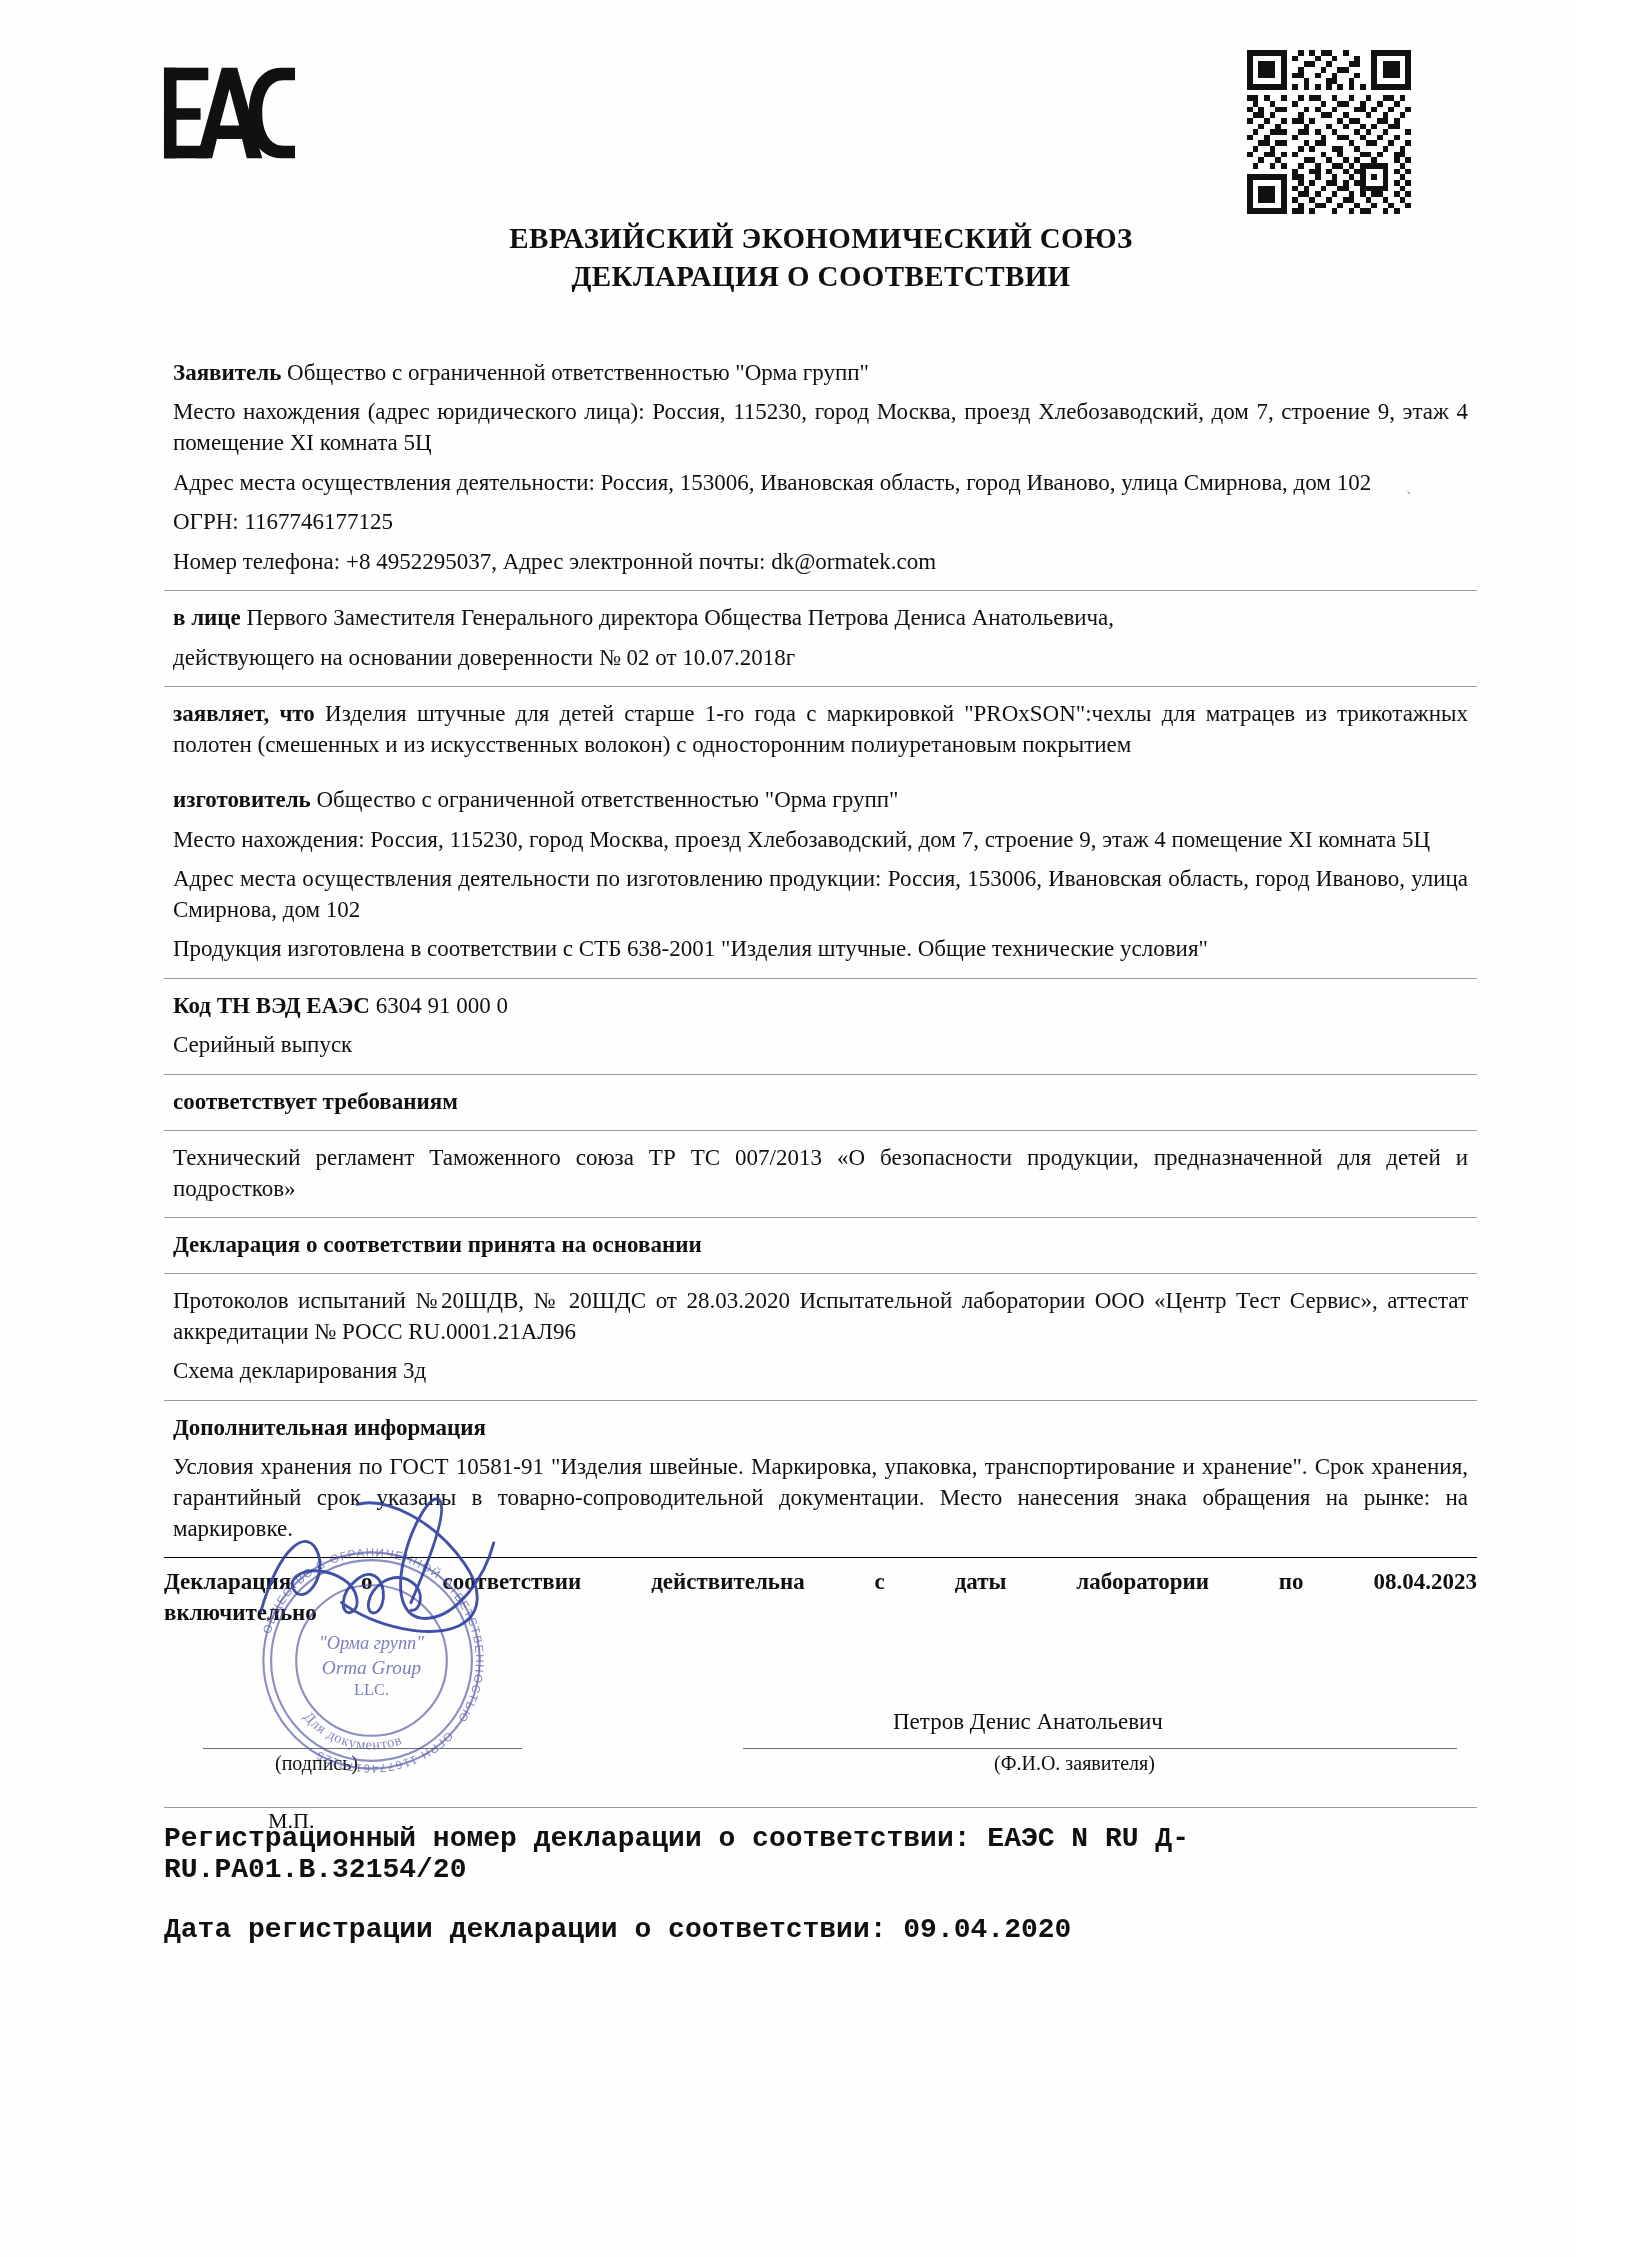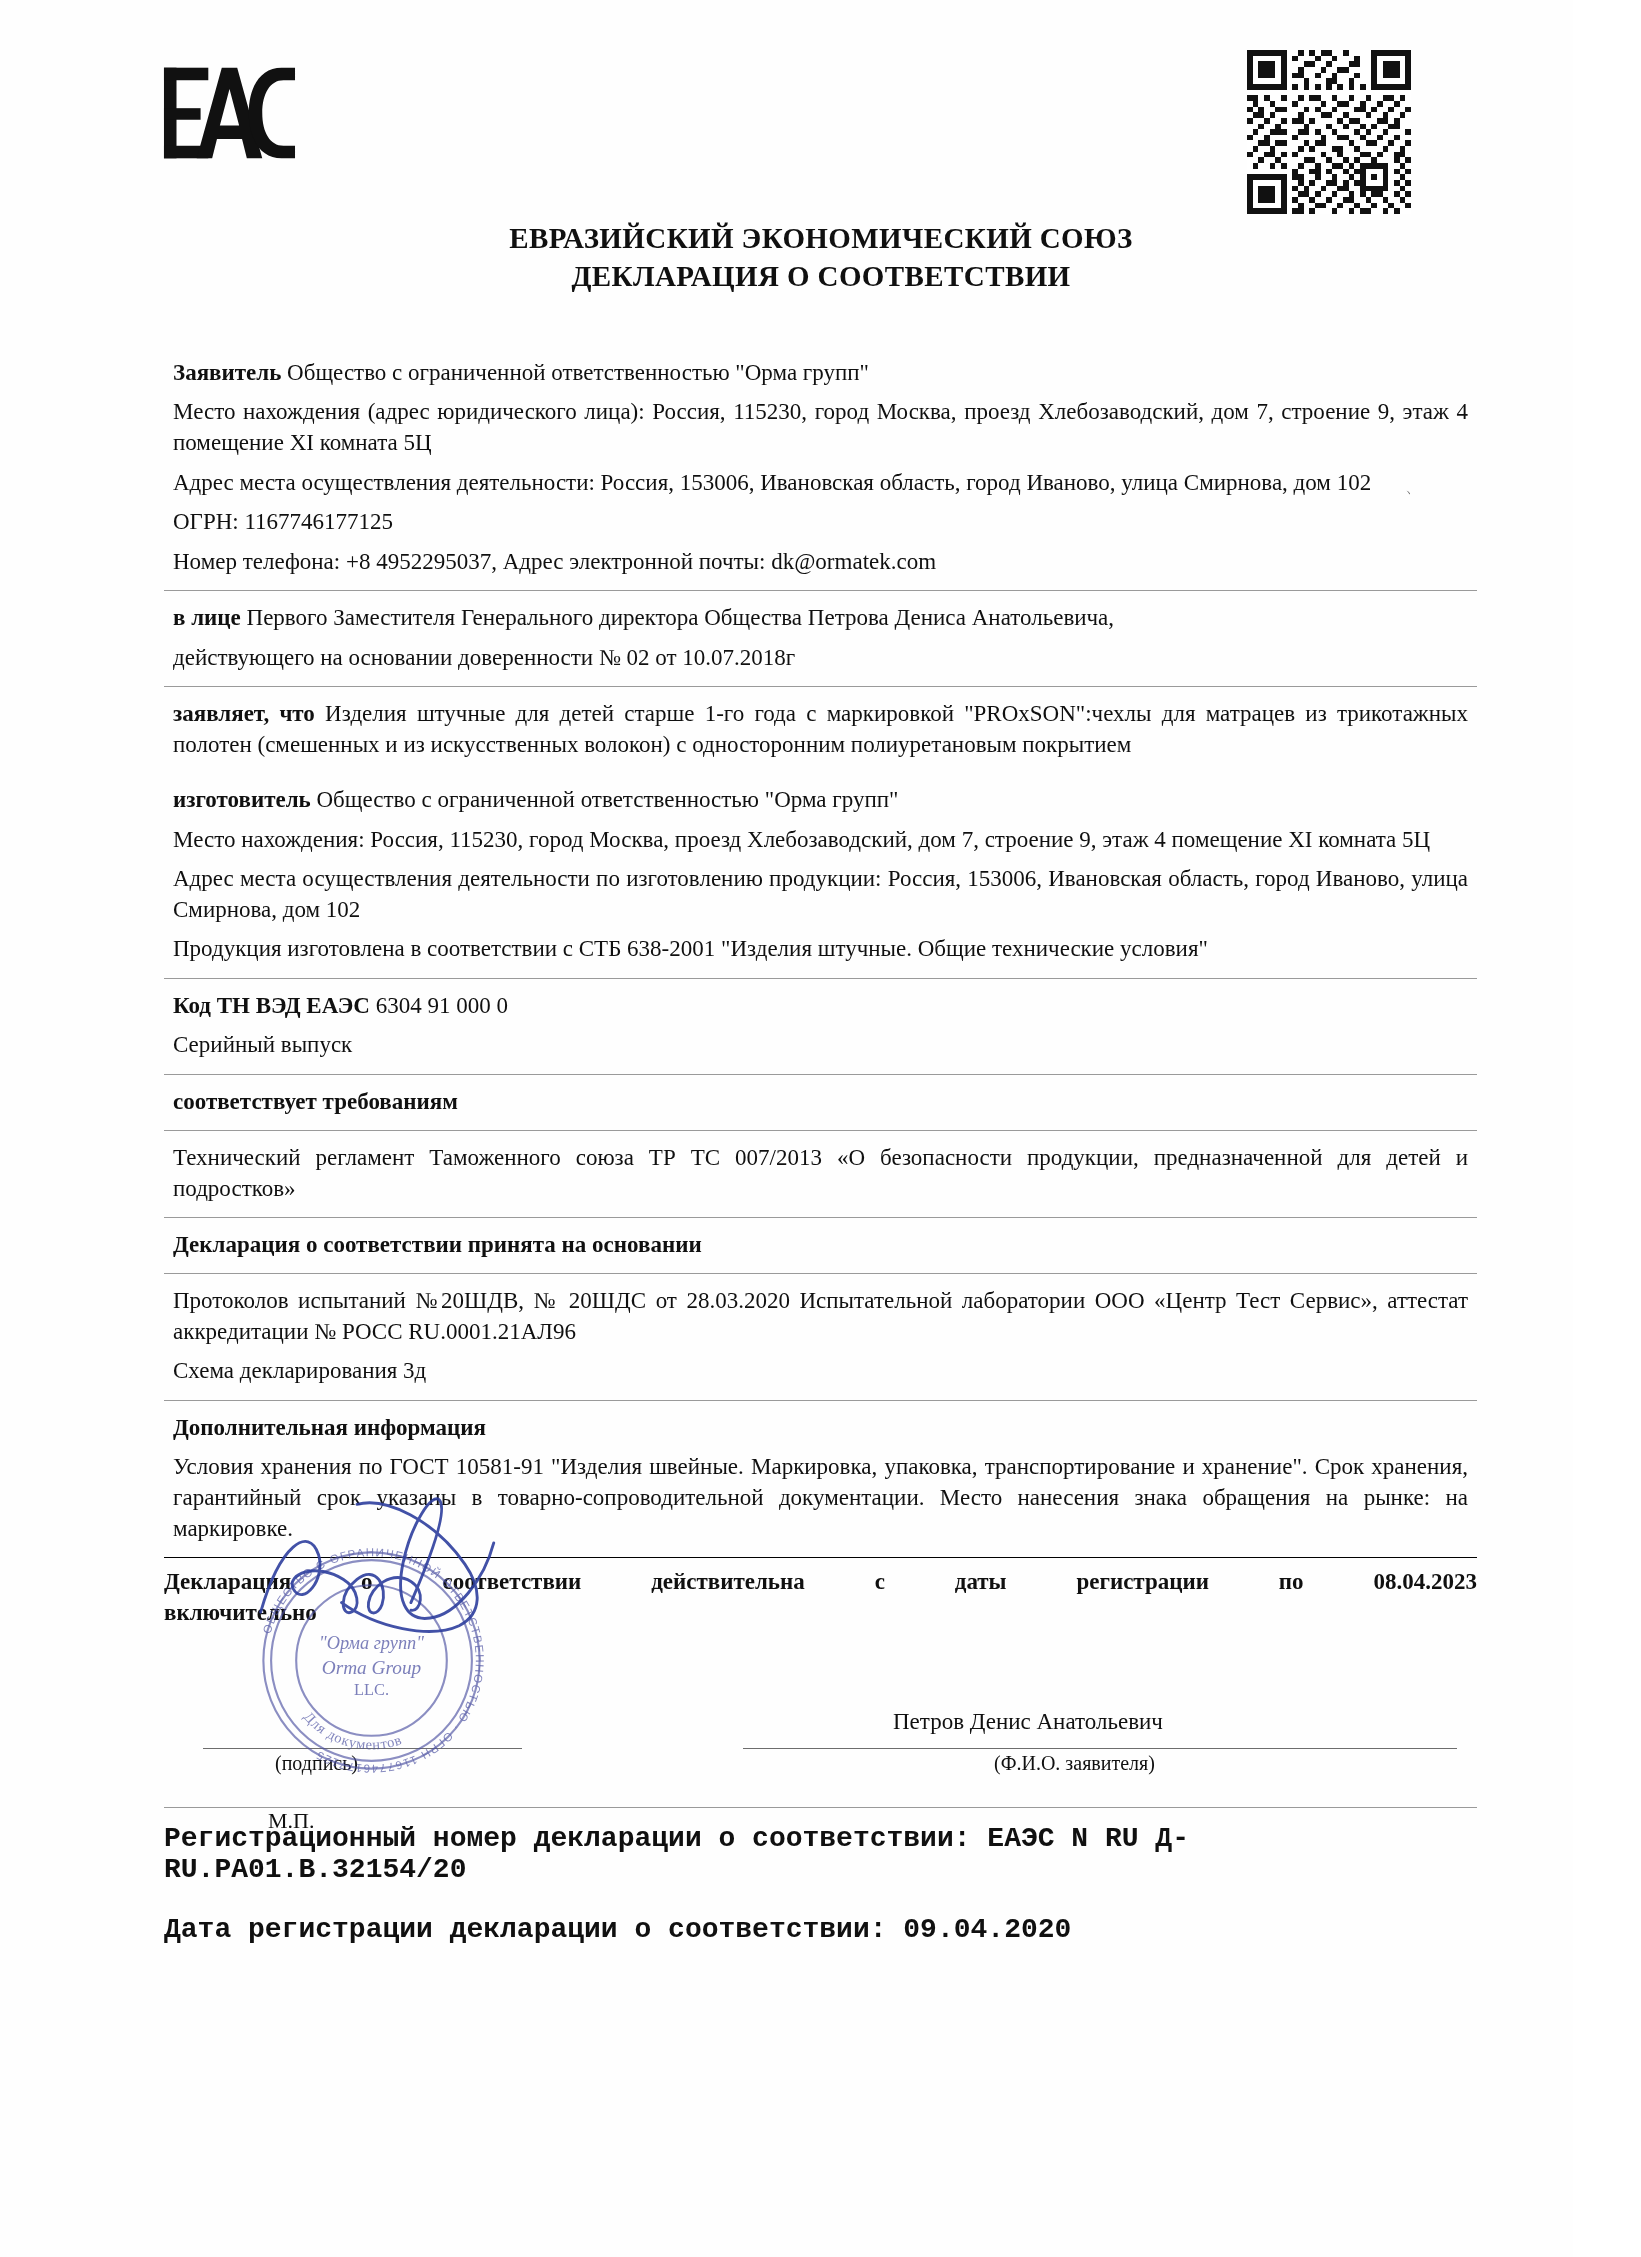--- a/index.html
+++ b/index.html
@@ -504,21 +504,21 @@
 
     <div class="sec noline" style="border-top:1px solid #000000;">
       <div class="valid">
         <div class="spread">
           <span>Декларация</span>
           <span>о</span>
           <span>соответствии</span>
           <span>действительна</span>
           <span>с</span>
           <span>даты</span>
-          <span>регистрации</span>
+          <span>лаборатории</span>
           <span>по</span>
           <span>08.04.2023</span>
         </div>
         <div>включительно</div>
       </div>
     </div>
 
     <div class="sign-area">
       <div class="sig-line-left"></div>
       <div class="sig-line-right"></div>

